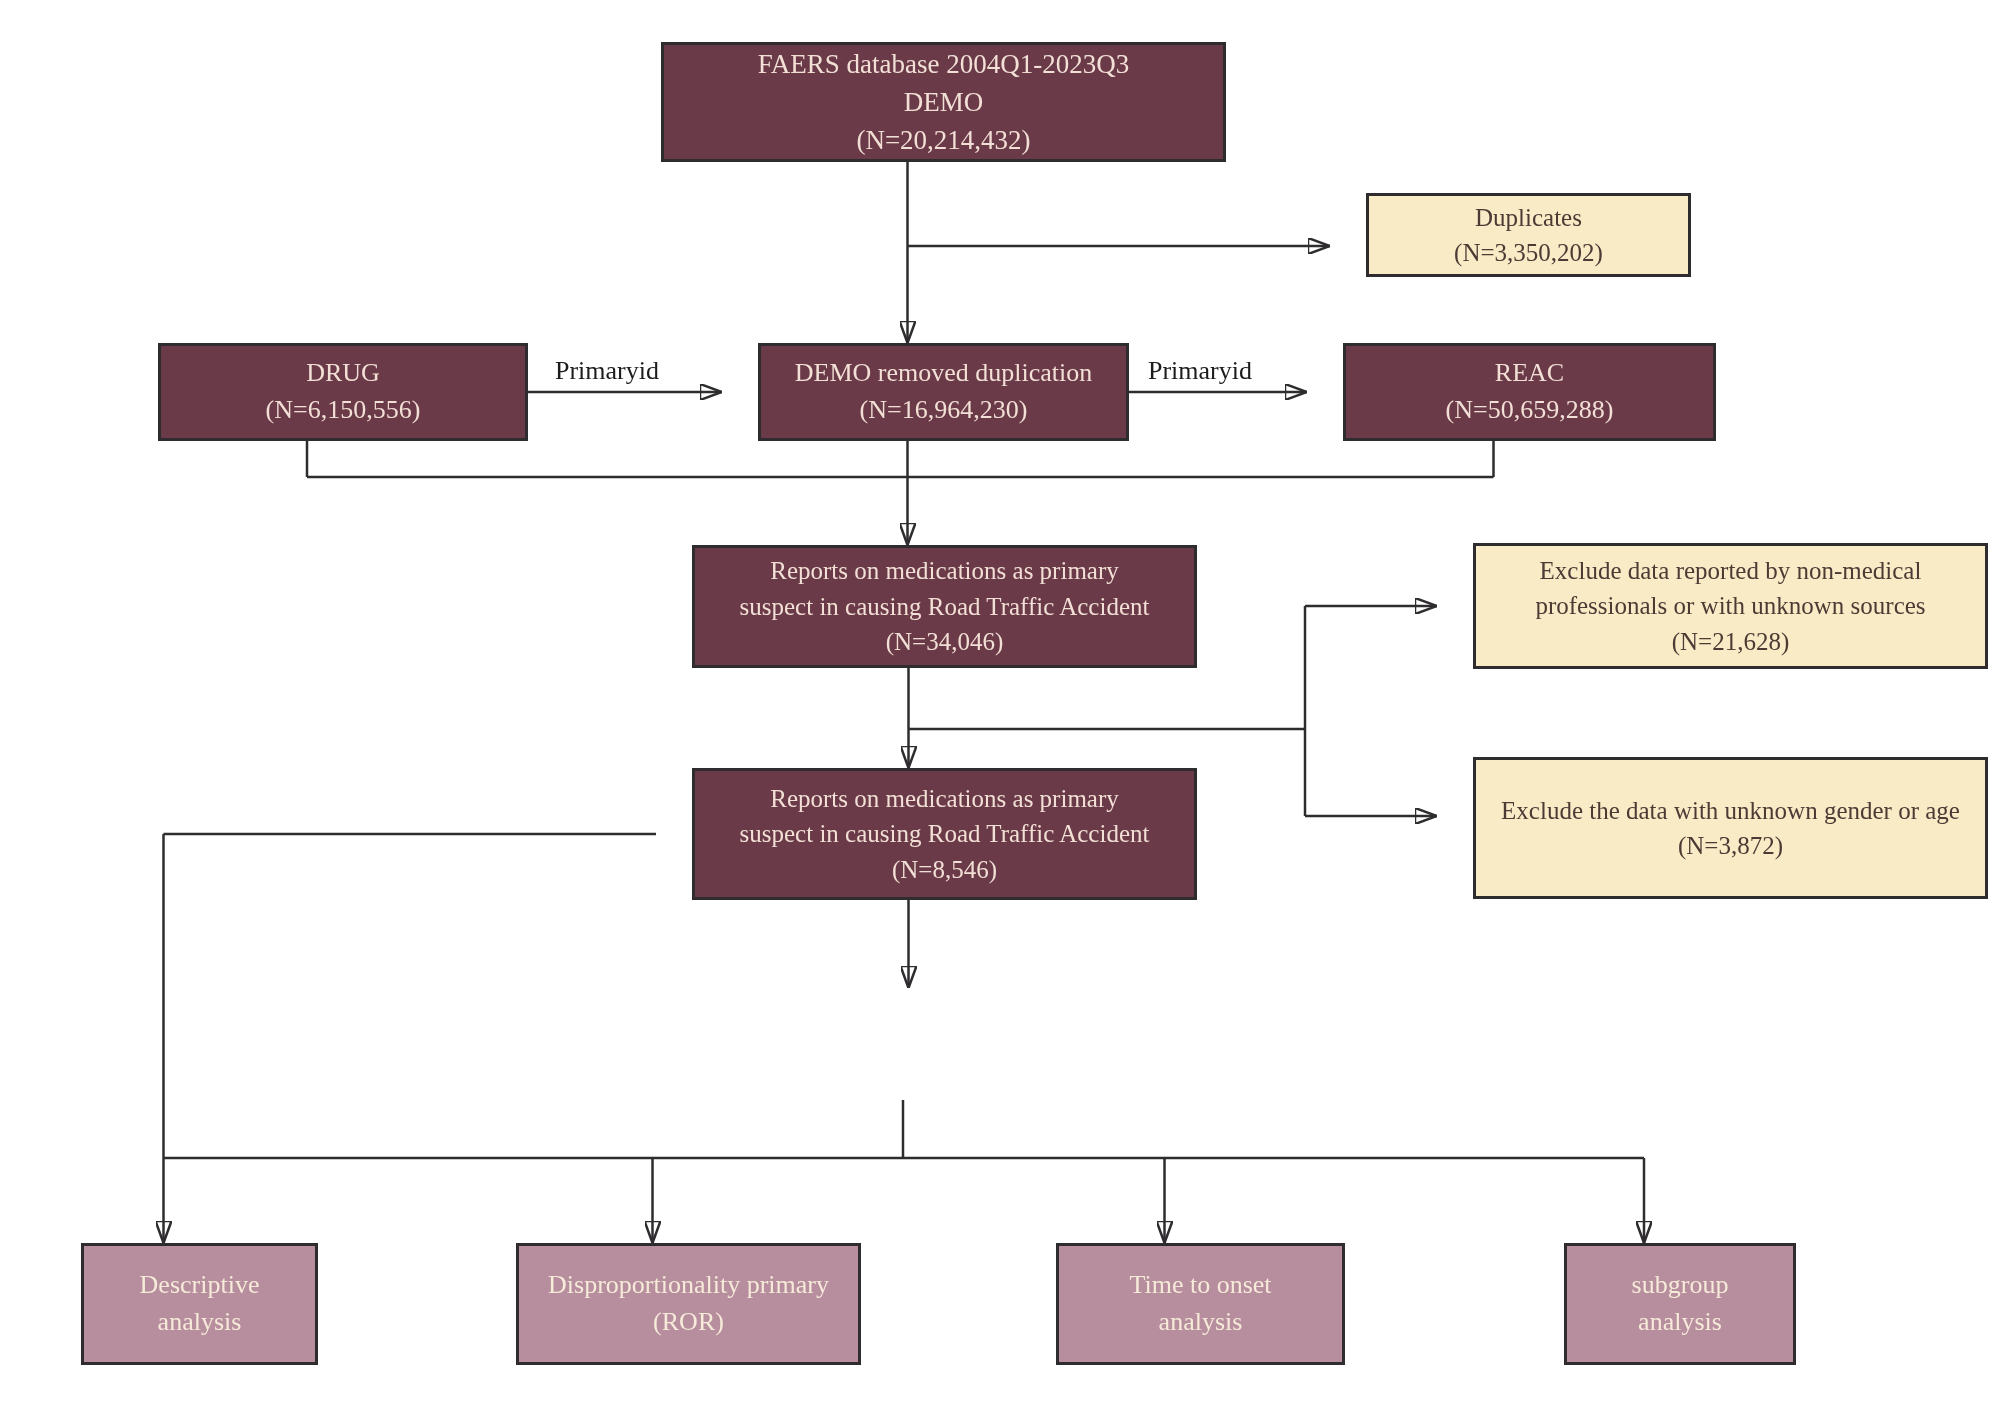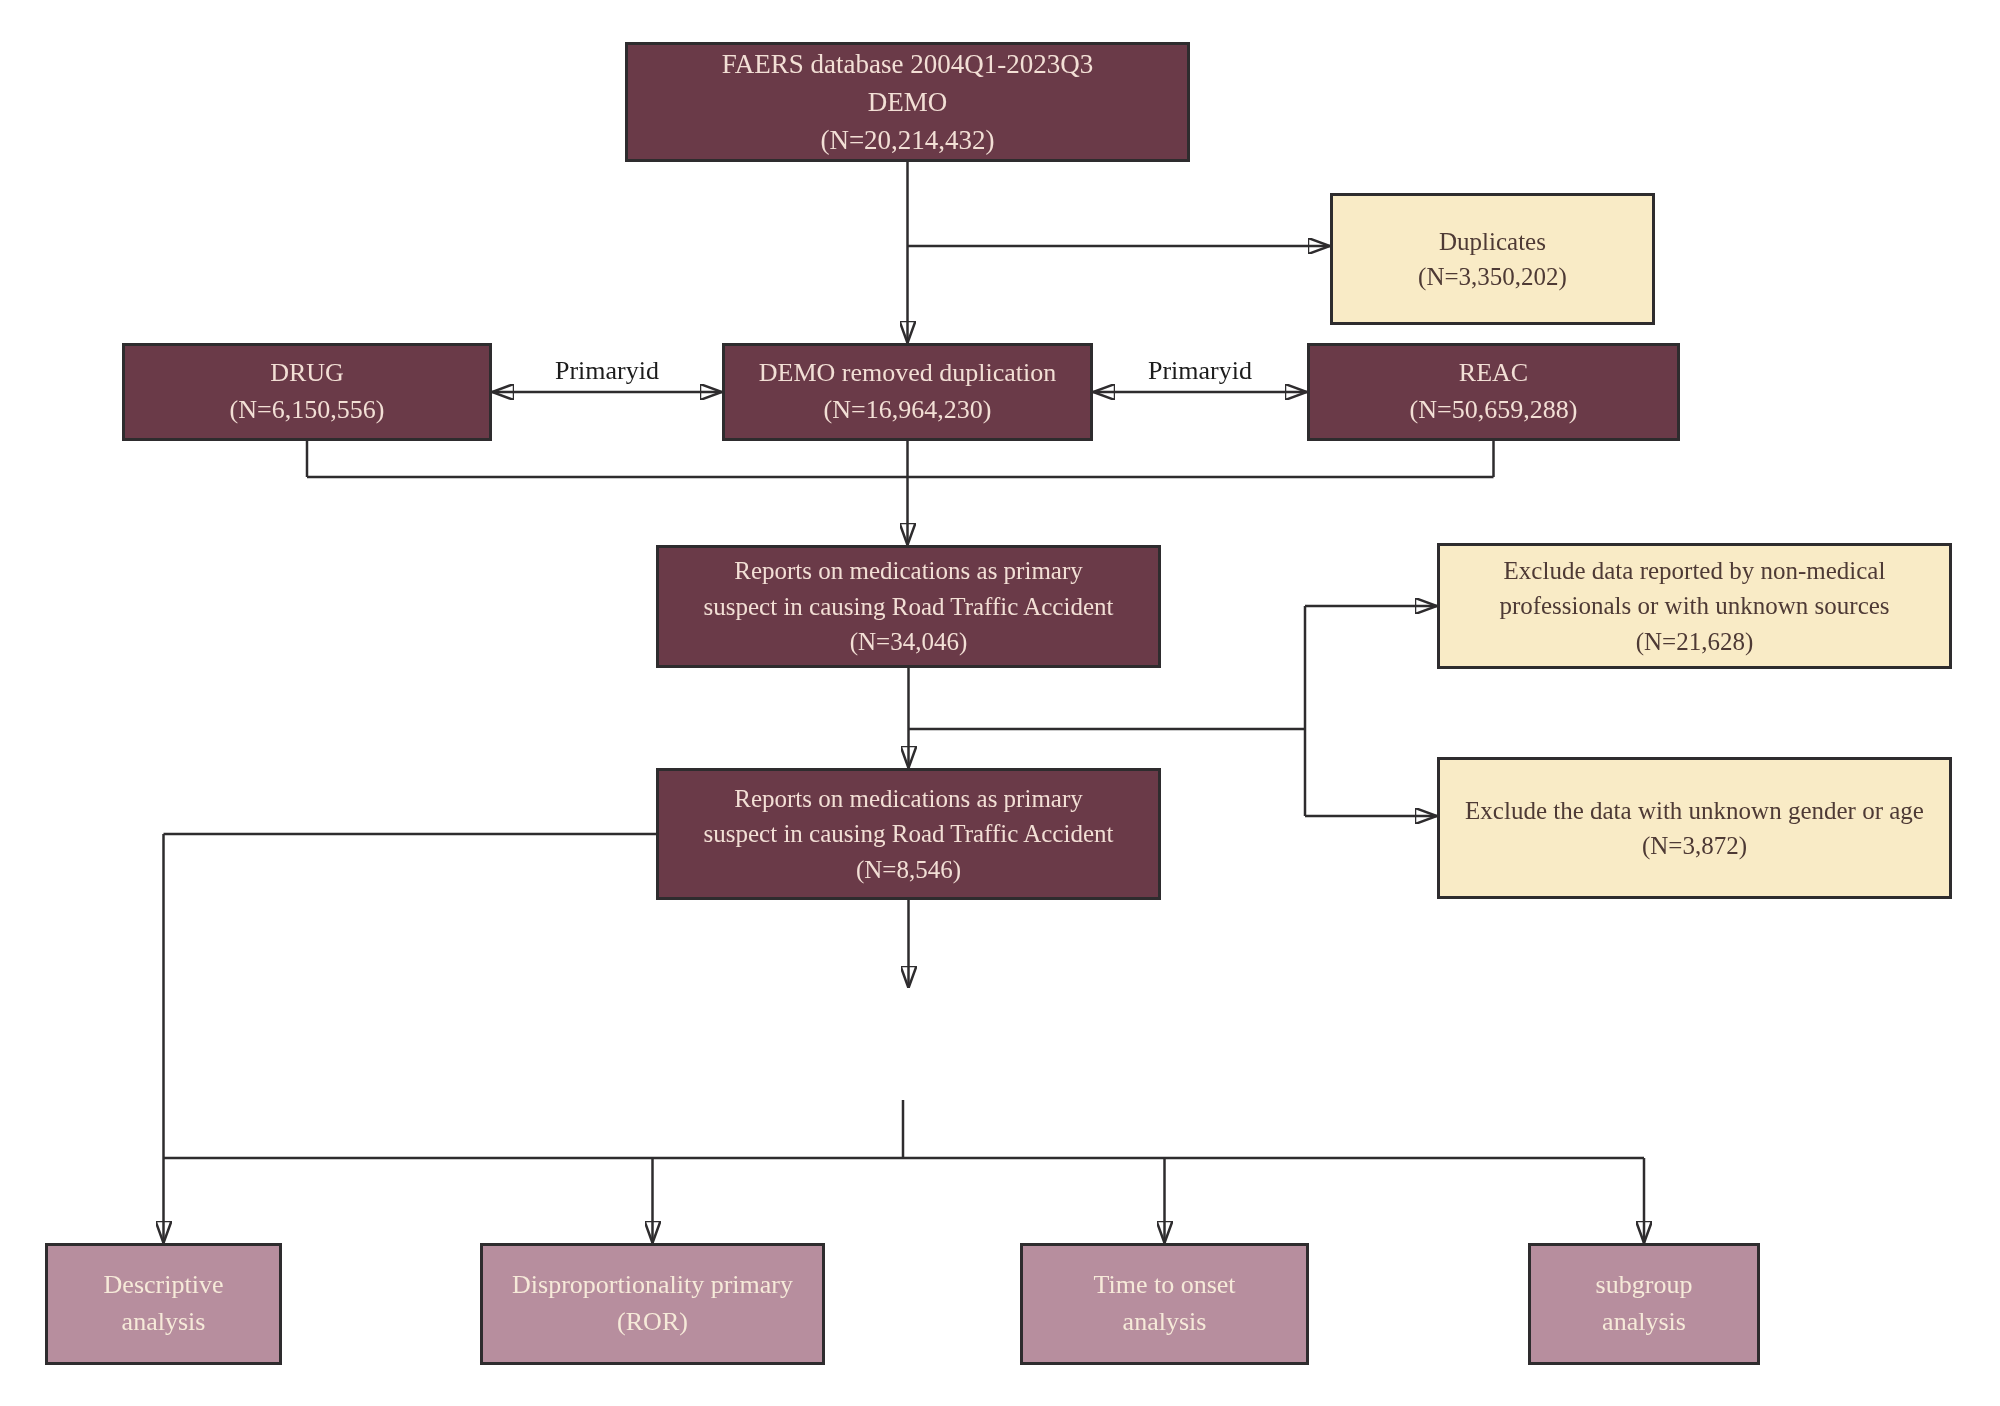--- a/index.html
+++ b/index.html
@@ -15,28 +15,29 @@
     position: absolute;
     box-sizing: border-box;
     border: 3px solid #2e2c2e;
     display: flex;
     align-items: center;
     justify-content: center;
     text-align: center;
     white-space: pre;
     line-height: 1.42;
     padding: 2px 4px;
+    margin-left: 36px;
   }
   .dark  { background: #6a3a48; color: #f2dfd5; font-size: 26px; }
   .cream { background: #f9ebc6; color: #4e3a35; font-size: 25px; }
   .pink  { background: #b78e9e; color: #f6ead9; font-size: 26px; }
 
   
   #box-faers      { left: 625px;  top: 42px;   width: 565px; height: 120px; font-size: 27px; }
-  #box-duplicates { left: 1330px; top: 193px;  width: 325px; height: 132px; }
+  #box-duplicates { left: 1330px; top: 193px;  width: 325px; height: 84px; }
   #box-drug       { left: 122px;  top: 343px;  width: 370px; height: 98px; }
   #box-demo-dedup { left: 722px;  top: 343px;  width: 371px; height: 98px; }
   #box-reac       { left: 1307px; top: 343px;  width: 373px; height: 98px; }
   #box-r34046     { left: 656px;  top: 545px;  width: 505px; height: 123px; font-size: 25px; }
   #box-excl1      { left: 1437px; top: 543px;  width: 515px; height: 126px; }
   #box-r8546      { left: 656px;  top: 768px;  width: 505px; height: 132px; font-size: 25px; }
   #box-excl2      { left: 1437px; top: 757px;  width: 515px; height: 142px; }
   #box-top30      { left: 653px;  top: 988px;  width: 500px; height: 112px; }
   #box-descriptive{ left: 45px;   top: 1243px; width: 237px; height: 122px; }
   #box-dispro     { left: 480px;  top: 1243px; width: 345px; height: 122px; }

